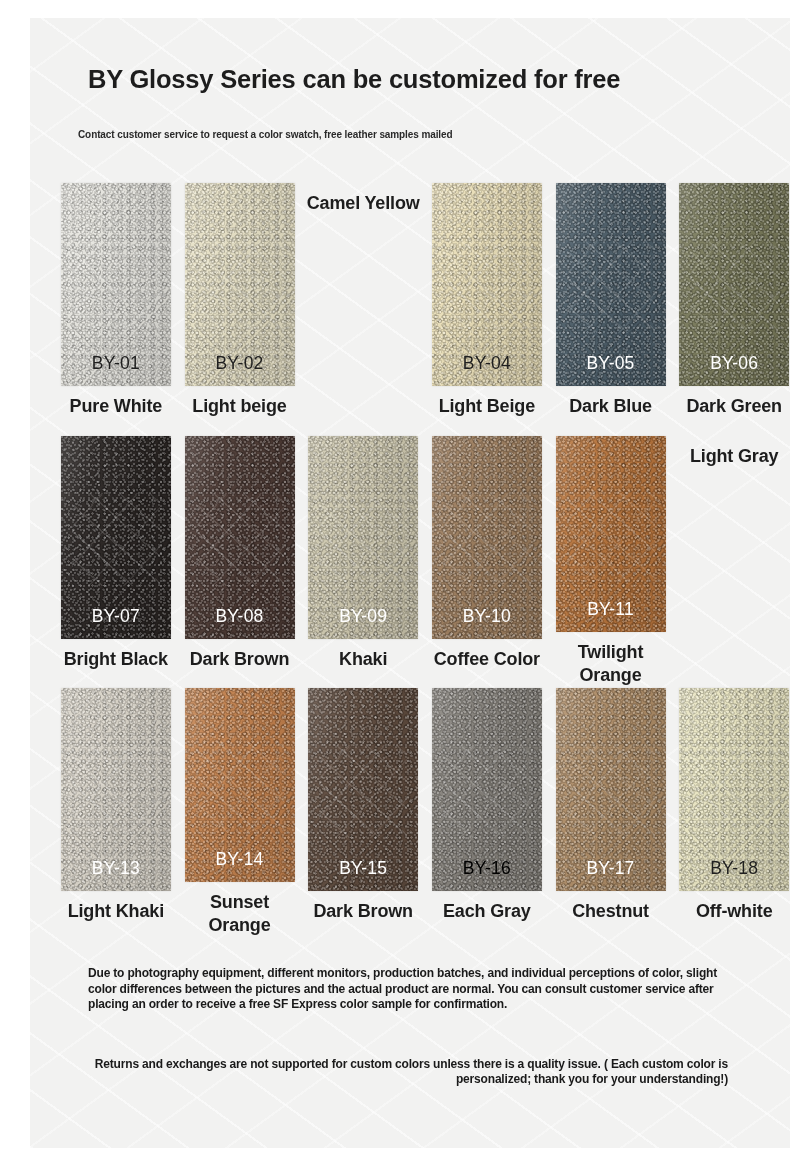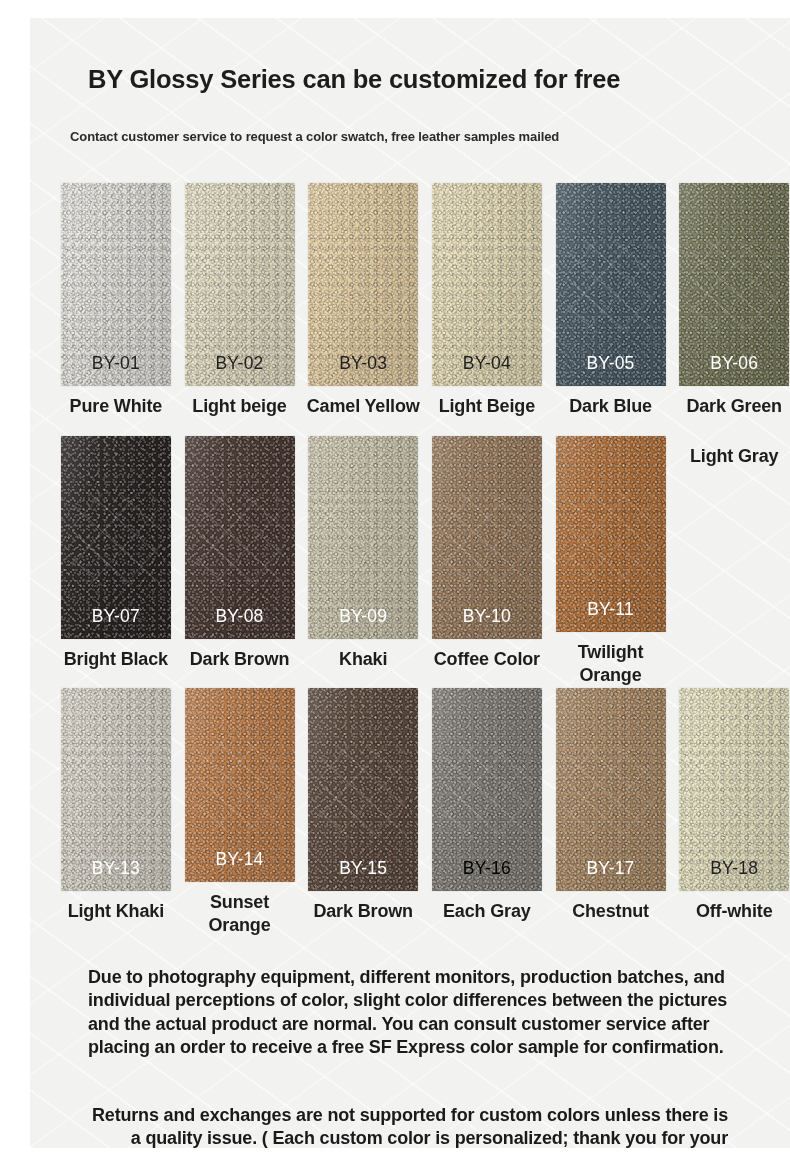--- a/index.html
+++ b/index.html
@@ -55,23 +55,23 @@
     top: 47px;
     font-size: 25.5px;
     font-weight: bold;
     color: #1d1d1d;
     letter-spacing: -0.2px;
     white-space: nowrap;
   }
 
   .subtitle {
     position: absolute;
-    left: 40px;
+    left: 48px;
     top: 111px;
-    font-size: 13px;
+    font-size: 10px;
     font-weight: bold;
     color: #2a2a2a;
     letter-spacing: -0.1px;
     white-space: nowrap;
   }
 
   
   #grid {
     position: absolute;
     left: 24px;
@@ -174,21 +174,21 @@
   }
 
   
   .notes {
     position: absolute;
     left: 58px;
     top: 948px;
     width: 640px;
   }
   .note {
-    font-size: 18px;
+    font-size: 12px;
     font-weight: bold;
     color: #1a1a1a;
     line-height: 1.30;
     letter-spacing: -0.18px;
   }
   .note.second { margin-top: 44px; text-align: right; }
 </style>
 </head>
 <body>
 
@@ -215,26 +215,20 @@
             <div class="cell">
               <div class="chip" style="background: rgb(229, 223, 196);">
                 <div class="grain"></div>
                 <div class="wm"></div>
                 <div class="sheen"></div>
                 <div class="code" style="color: rgb(31, 31, 31);">BY-02</div>
               </div>
               <div class="label">Light beige</div>
             </div>
             <div class="cell">
-              <div class="chip" style="background: rgb(230, 207, 162);">
-                <div class="grain"></div>
-                <div class="wm"></div>
-                <div class="sheen"></div>
-                <div class="code" style="color: rgb(31, 31, 31);">BY-03</div>
-              </div>
               <div class="label">Camel Yellow</div>
             </div>
             <div class="cell">
               <div class="chip" style="background: rgb(232, 221, 183);">
                 <div class="grain"></div>
                 <div class="wm"></div>
                 <div class="sheen"></div>
                 <div class="code" style="color: rgb(31, 31, 31);">BY-04</div>
               </div>
               <div class="label">Light Beige</div>

